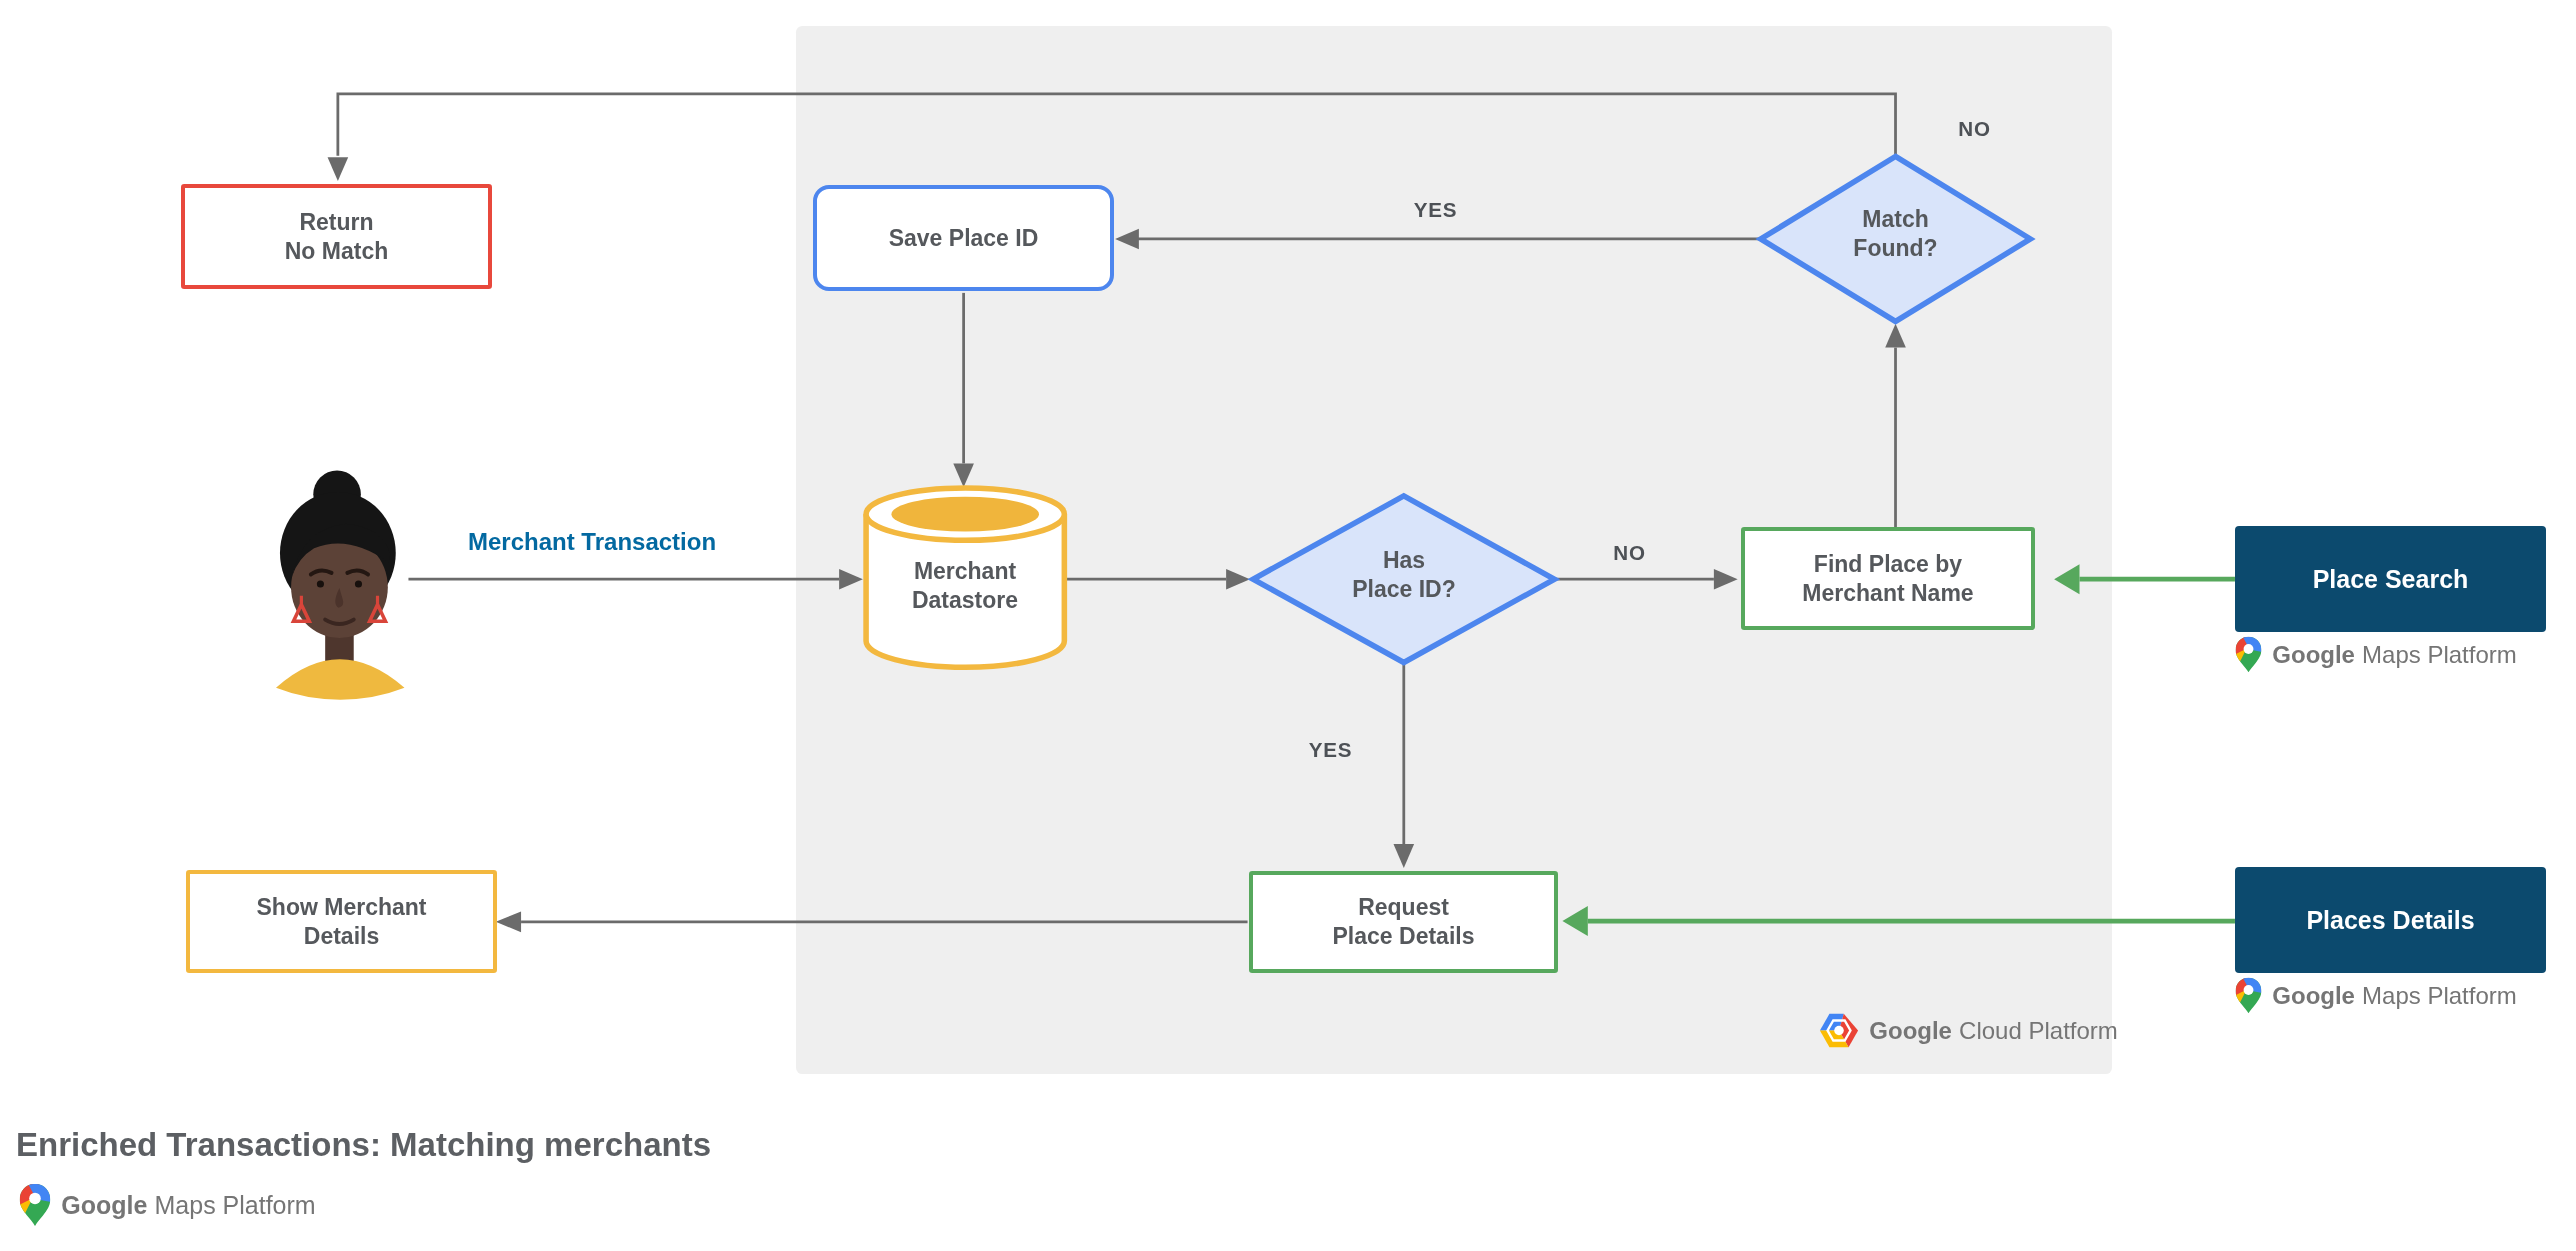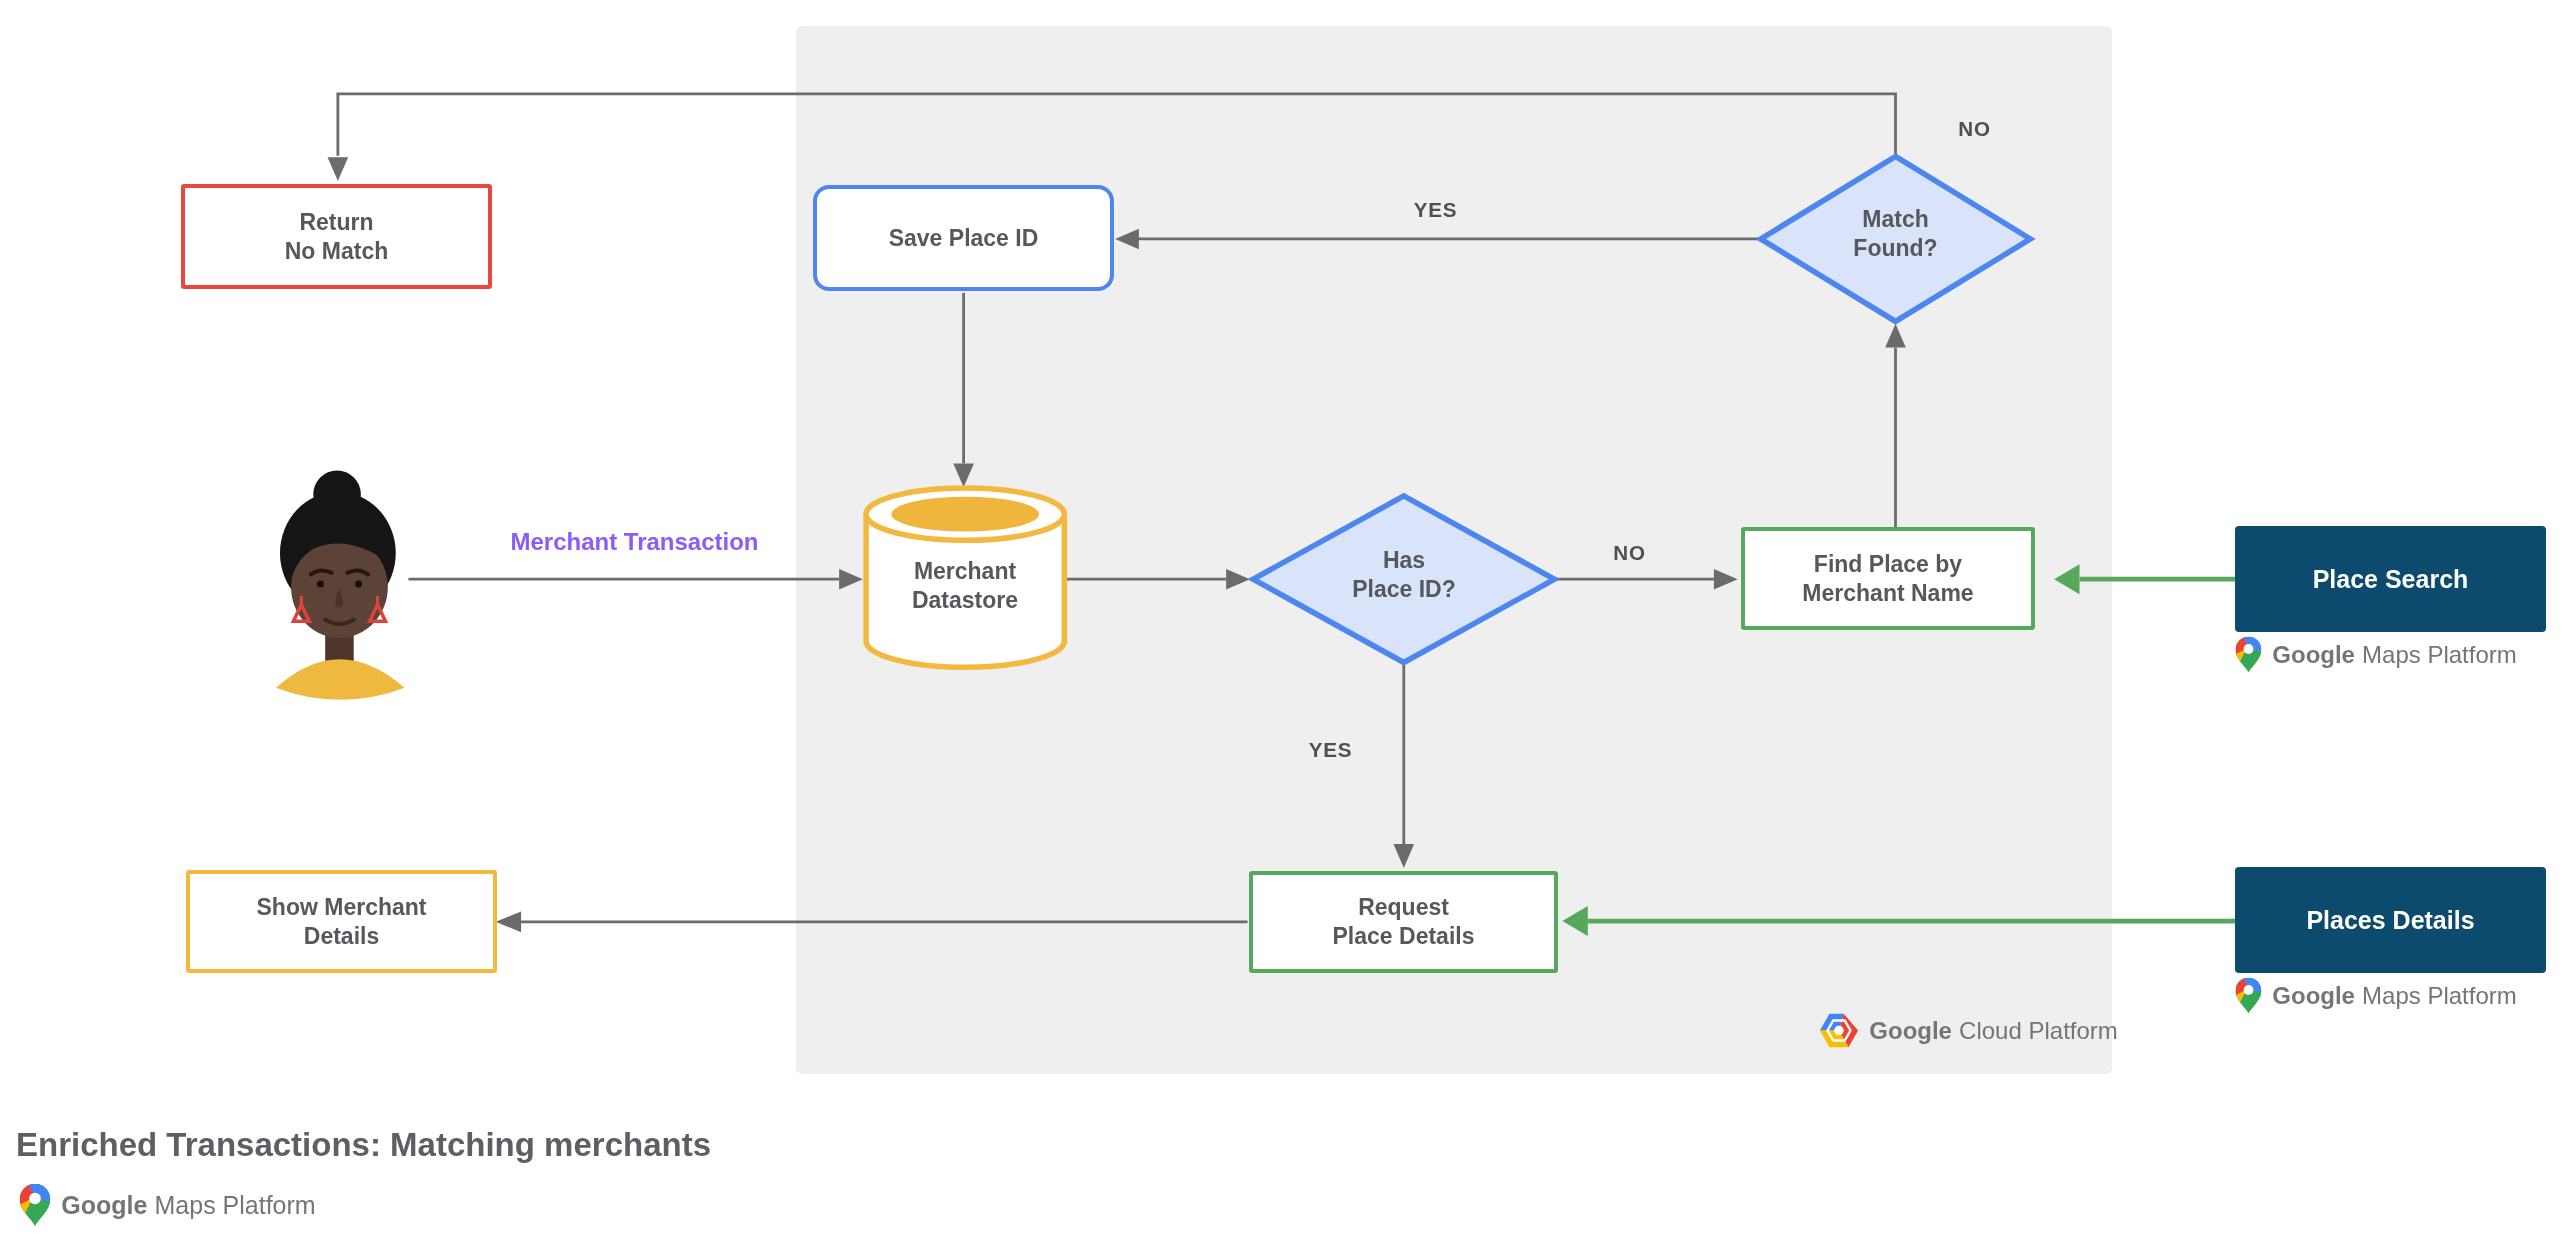--- a/index.html
+++ b/index.html
@@ -31,22 +31,22 @@
   .shape-label {
     position:absolute; z-index:3; display:flex; flex-direction:column;
     align-items:center; justify-content:center; text-align:center;
     font-weight:bold; font-size:23px; line-height:29px; color:#55585c;
   }
   .edge-label {
     position:absolute; z-index:3; width:87px; text-align:center;
     font-weight:bold; font-size:20.6px; color:#4d5156; letter-spacing:0.8px;
   }
   .flow-label {
-    position:absolute; z-index:3; text-align:center;
-    font-weight:bold; font-size:24px; color:#8b5cf6;
+    position:absolute; z-index:3; 
+    font-weight:bold; font-size:24px; color:#0369a1;
   }
   .logo-row {
     position:absolute; z-index:3; display:flex; align-items:center; gap:10.3px;
     color:#757575; font-size:24px; white-space:nowrap;
   }
   .logo-row .g-bold  { font-weight:bold; }
   .logo-row .g-light { font-weight:normal; margin-left:7.1px; }
   .page-title {
     position:absolute; left:16px; top:1126px; z-index:3;
     font-weight:bold; font-size:33px; color:#5c5f63;

